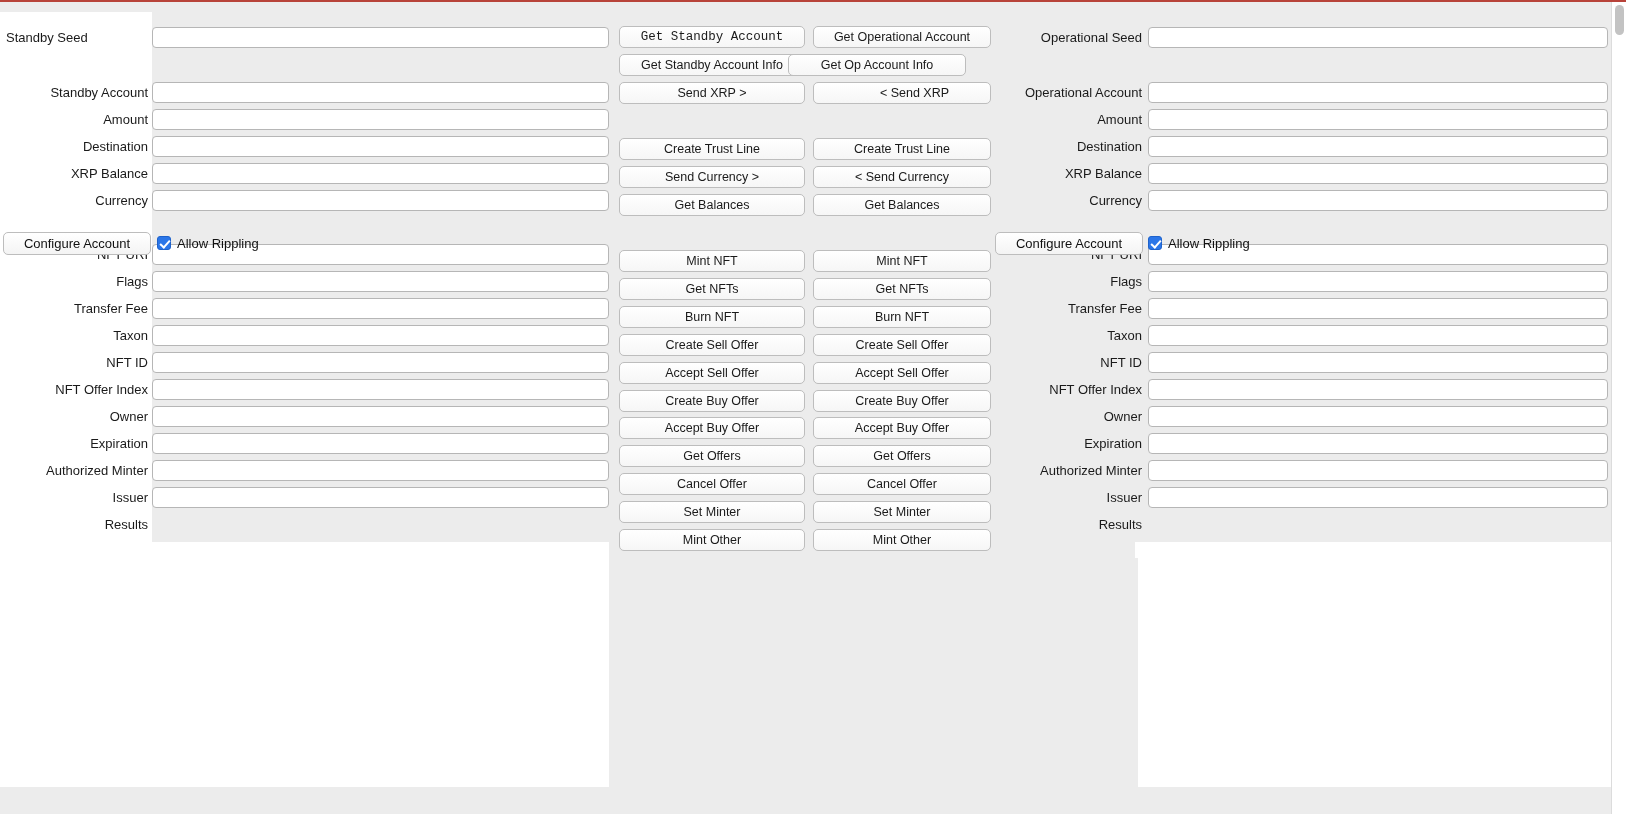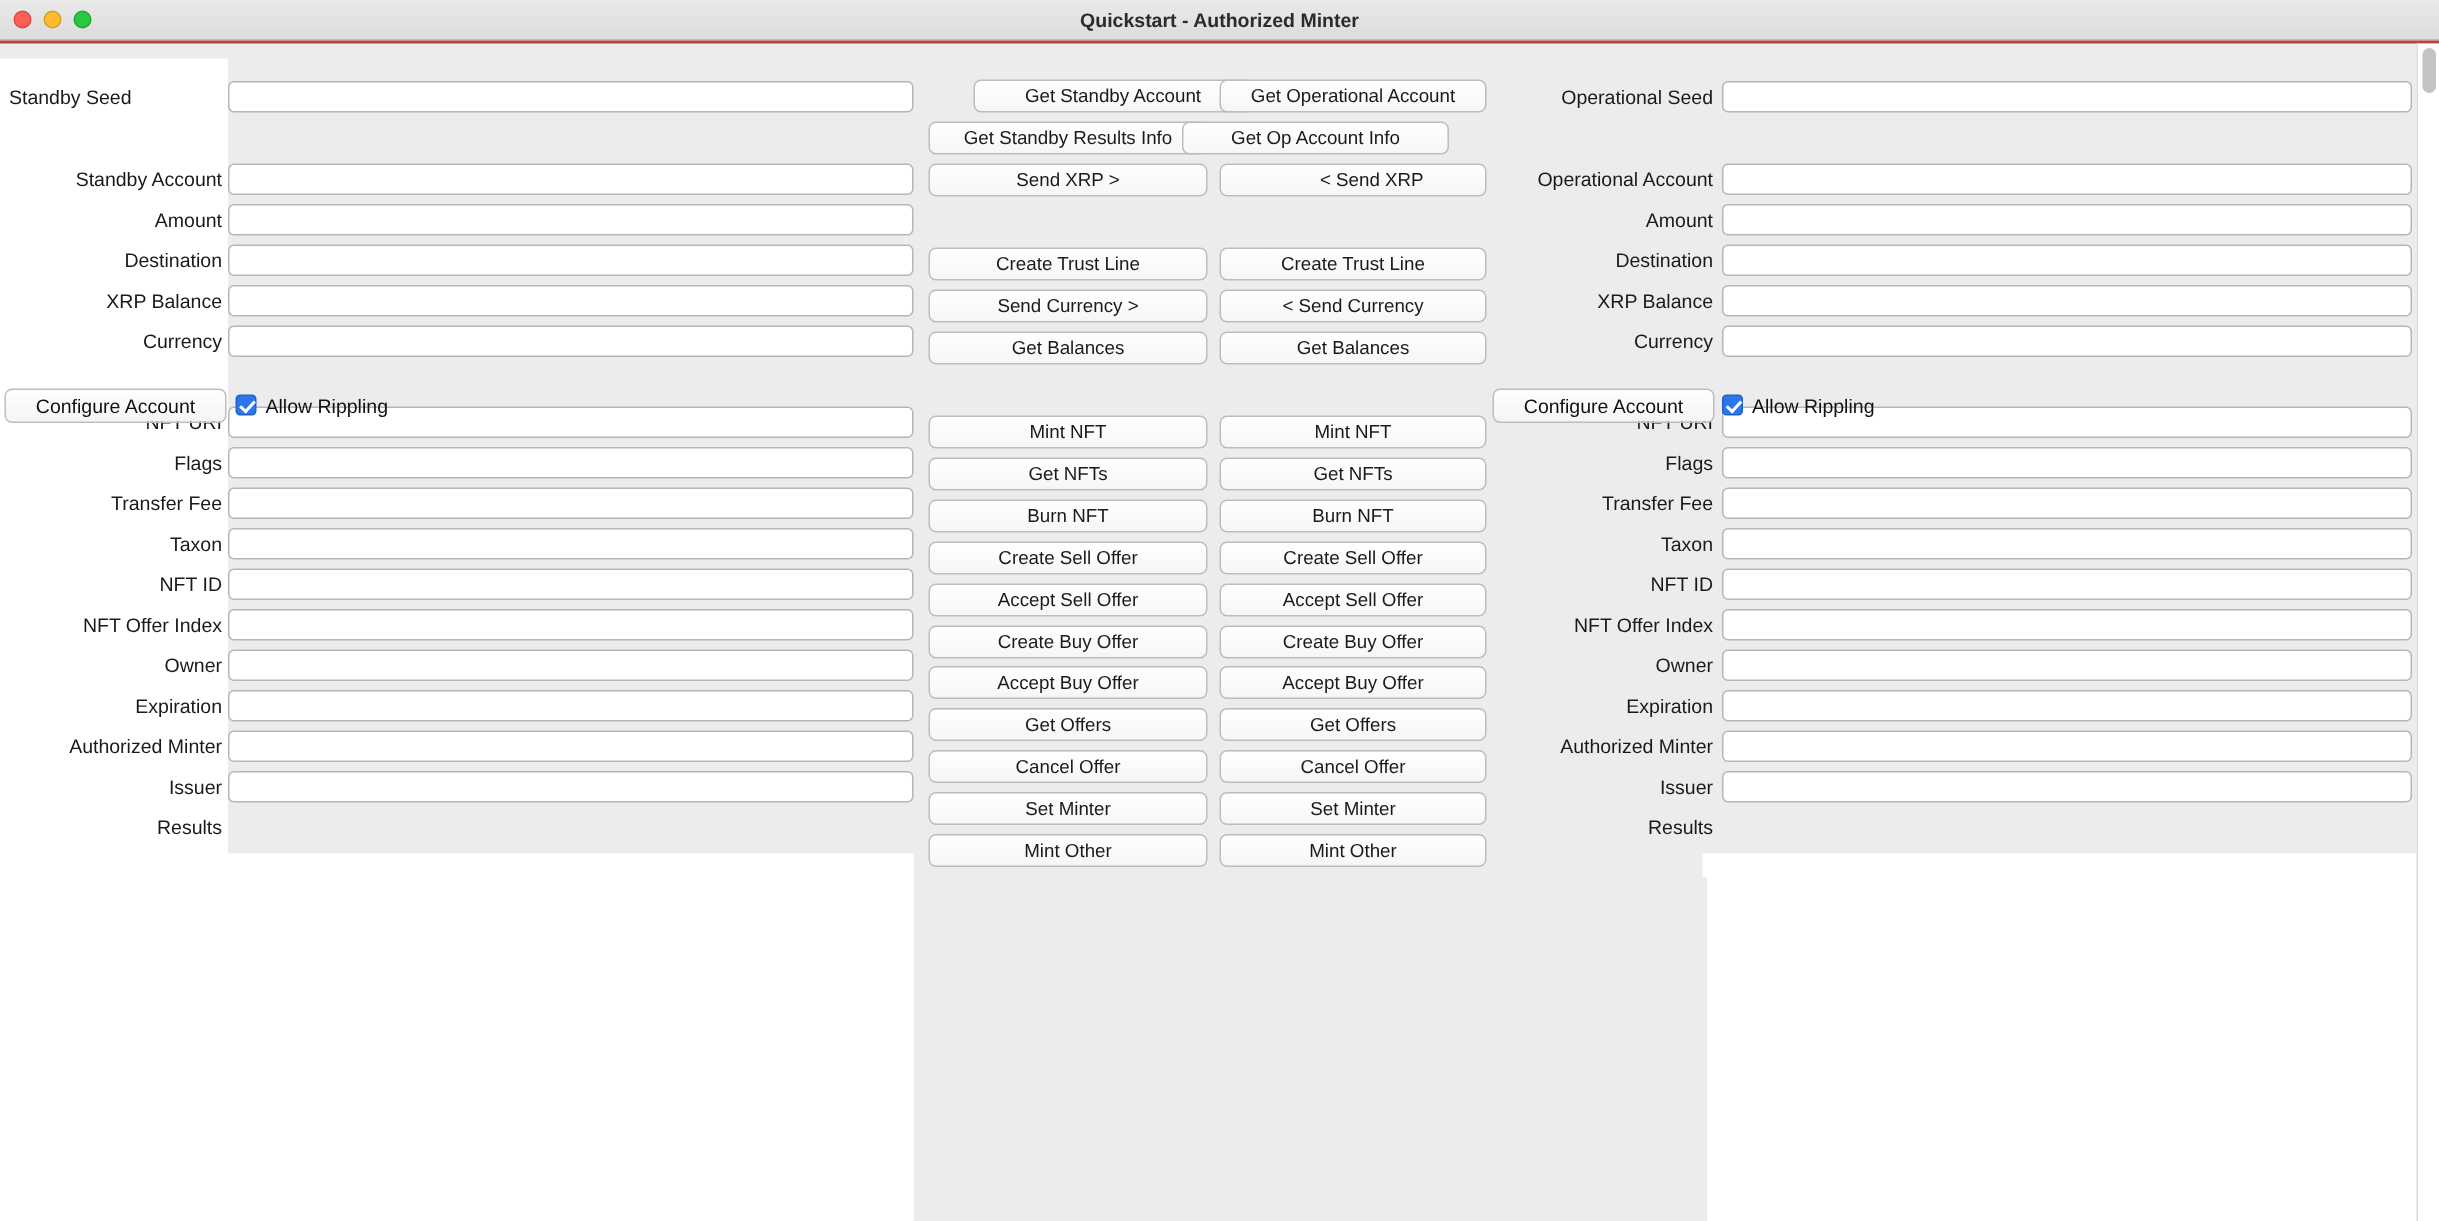--- a/index.html
+++ b/index.html
@@ -160,28 +160,20 @@
   .results-area {
     position: absolute;
     background: #ffffff;
   }
 </style>
 </head>
 <body>
 
 <div class="window">
 
-  <div class="titlebar">
-    <div class="traffic">
-      <div class="dot red"></div>
-      <div class="dot yellow"></div>
-      <div class="dot green"></div>
-    </div>
-    <div class="win-title">Quickstart - Authorized Minter</div>
-  </div>
 
   <div class="content-wrap">
     <div class="panel">
       <div class="grid">
 
         <div class="whitecol" style="left:0px;   top:10px;  width:152px; height:775px;"></div>
         <div class="whitecol" style="left:152px; top:540px; width:457px; height:245px;"></div>
         <div class="whitecol" style="left:1135px;top:540px; width:476px; height:245px;"></div>
         <div class="whitecol" style="left:609px; top:556px; width:529px; height:229px; background:#ececec;"></div>
 
@@ -219,22 +211,22 @@
         <input class="field" style="left: 152px; top: 431px; width: 457px;" value="">
         <input class="field" style="left: 152px; top: 458px; width: 457px;" value="">
         <input class="field" style="left: 152px; top: 485px; width: 457px;" value="">
 
         <button class="cfgbtn" style="left:3px; top:230px; width:148px;">Configure Account</button>
         <div class="chkwrap" style="left:157px; top:231px;">
           <div class="chk"></div>
           <span>Allow Rippling</span>
         </div>
 
-        <button class="btn" style="left:649px; top:24px;  width:186px;">Get Standby Account</button>
-        <button class="btn" style="left:619px; top:52px;  width:186px;">Get Standby Results Info</button>
+        <button class="btn" style="left:619px; top:24px;  width:186px;font-family:Liberation Mono, monospace;">Get Standby Account</button>
+        <button class="btn" style="left:619px; top:52px;  width:186px;">Get Standby Account Info</button>
         <button class="btn" style="left:619px; top:80px;  width:186px;">Send XRP &gt;</button>
         <button class="btn" style="left:619px; top:136px; width:186px;">Create Trust Line</button>
         <button class="btn" style="left:619px; top:164px; width:186px;">Send Currency &gt;</button>
         <button class="btn" style="left:619px; top:192px; width:186px;">Get Balances</button>
         <button class="btn" style="left:619px; top:248px; width:186px;">Mint NFT</button>
         <button class="btn" style="left:619px; top:276px; width:186px;">Get NFTs</button>
         <button class="btn" style="left:619px; top:304px; width:186px;">Burn NFT</button>
         <button class="btn" style="left:619px; top:332px; width:186px;">Create Sell Offer</button>
         <button class="btn" style="left:619px; top:360px; width:186px;">Accept Sell Offer</button>
         <button class="btn" style="left:619px; top:388px; width:186px;">Create Buy Offer</button>

